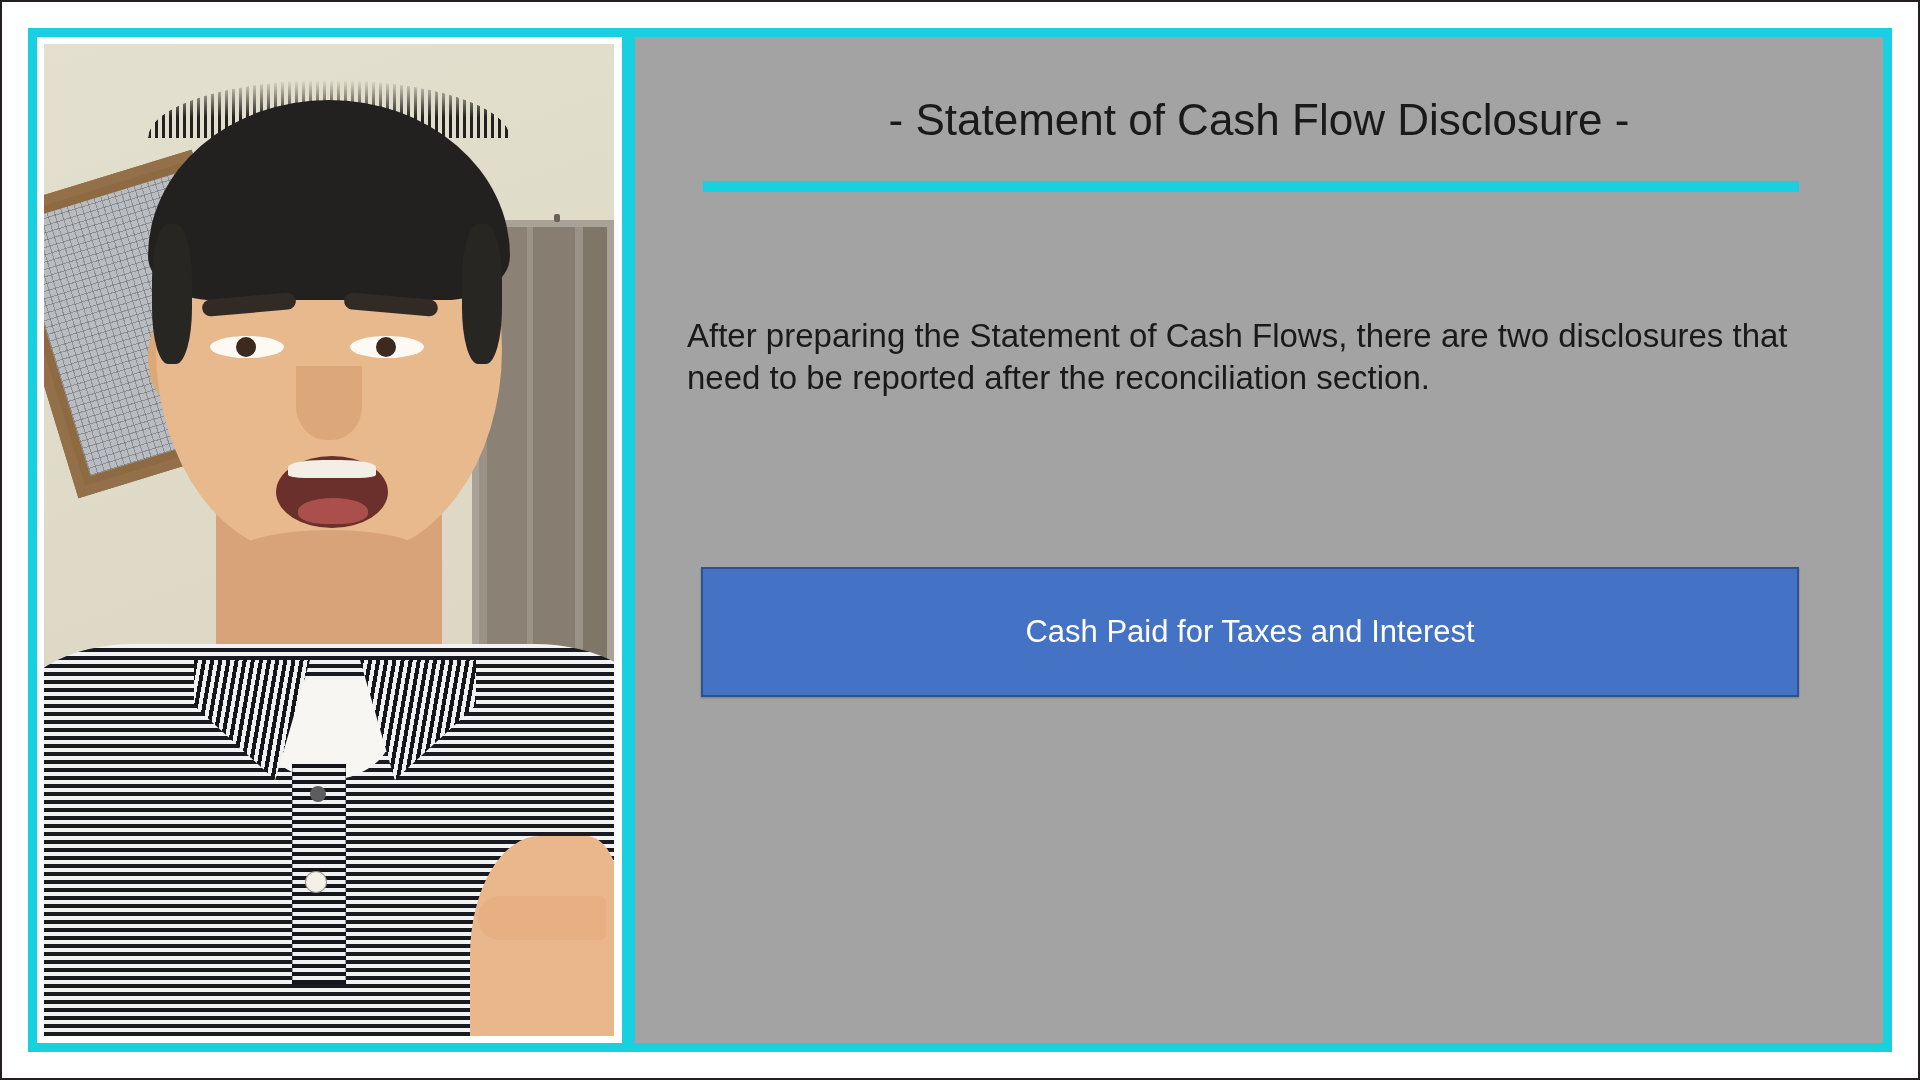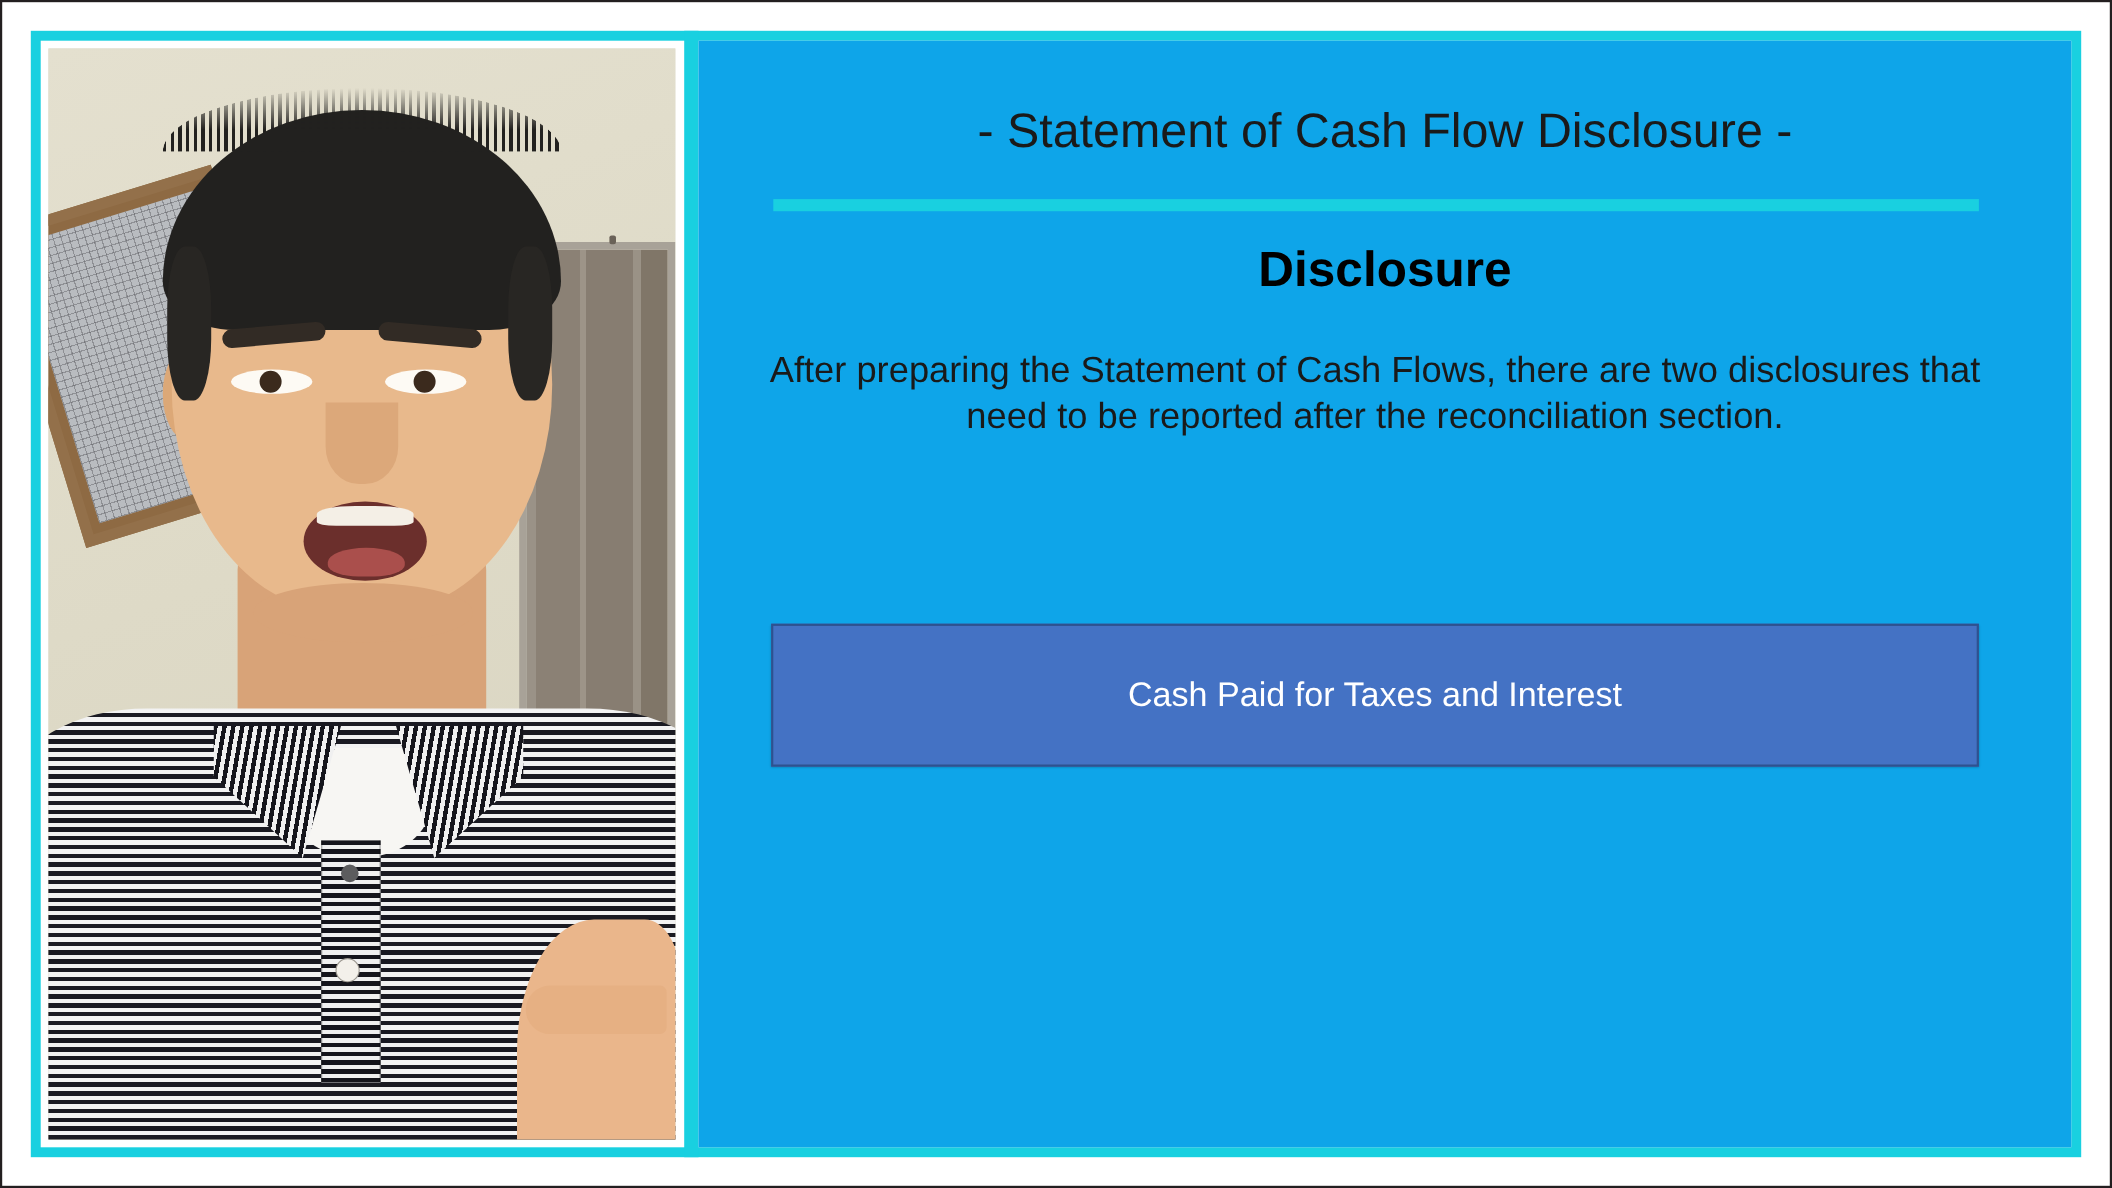--- a/index.html
+++ b/index.html
@@ -215,21 +215,21 @@
     background: #e6b083; border-radius: 30px 8px 8px 30px;
   }
 
   
   .content {
     position: absolute;
     left: 633px;
     top: 35px;
     right: 35px;
     bottom: 35px;
-    background: #0ea5e9;
+    background: #a3a3a3;
   }
   .slide-title {
     position: absolute;
     left: 0; right: 0; top: 58px;
     text-align: center;
     font-size: 44px;
     color: #1a1a1a;
     font-family: "Liberation Sans", sans-serif;
     font-stretch: condensed;
     white-space: nowrap;
@@ -248,21 +248,20 @@
     text-align: center;
     font-size: 45px;
     font-weight: bold;
     color: #000000;
   }
   .body-text {
     position: absolute;
     left: 52px;
     width: 1126px;
     top: 278px;
-    text-align: center;
     font-size: 33px;
     line-height: 1.28;
     color: #1a1a1a;
     font-stretch: condensed;
   }
   .callout {
     position: absolute;
     left: 66px;
     width: 1098px;
     height: 130px;
@@ -336,21 +335,20 @@
       <div class="finger"></div>
     </div>
   </div>
 
   <div class="content">
 
     <div class="slide-title">- Statement of Cash Flow Disclosure -</div>
 
     <div class="title-rule"></div>
 
-    <div class="section-heading">Disclosure</div>
 
     <div class="body-text">After preparing the Statement of Cash Flows, there are two disclosures that need to be reported after the reconciliation section.</div>
 
     <div class="callout" id="callout-1">
       <span>Cash Paid for Taxes and Interest</span>
     </div>
 
 
   </div>
 </div>

